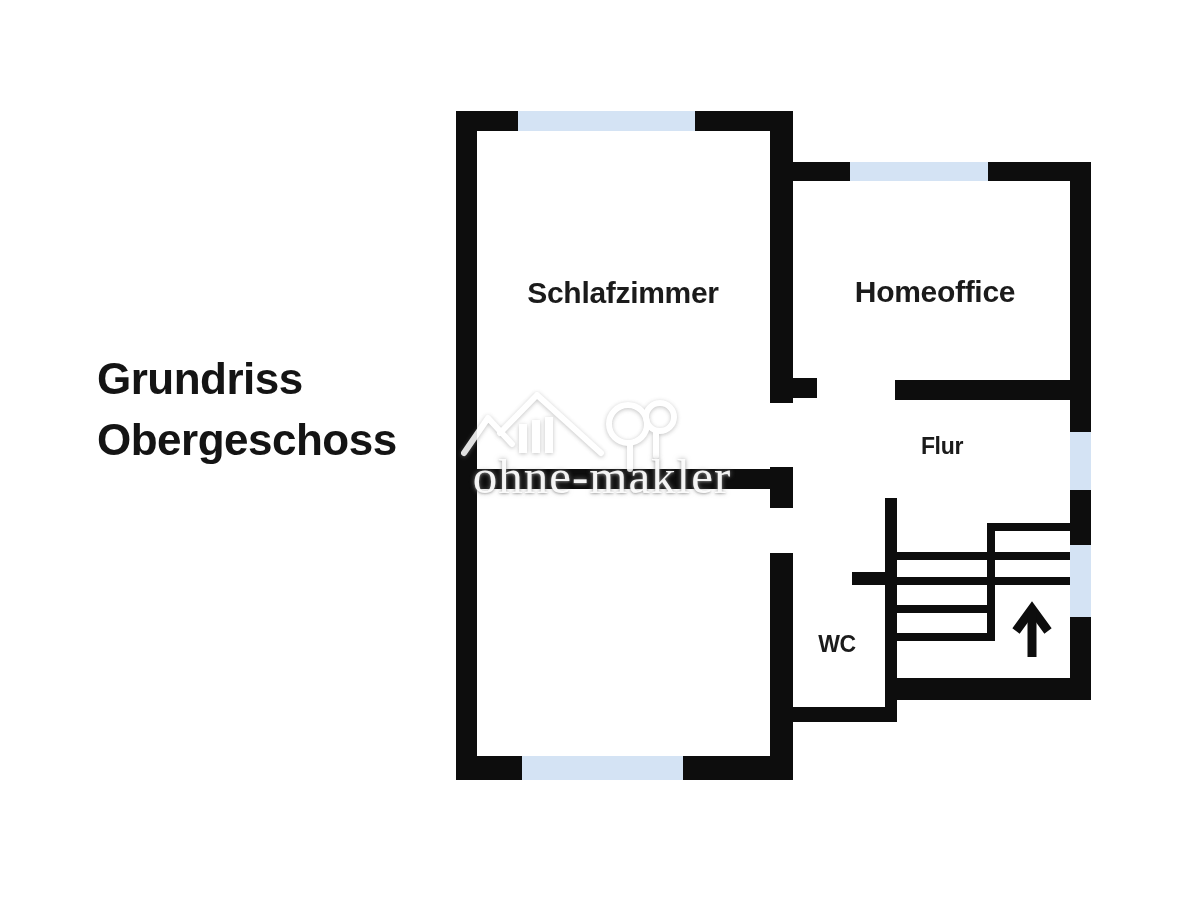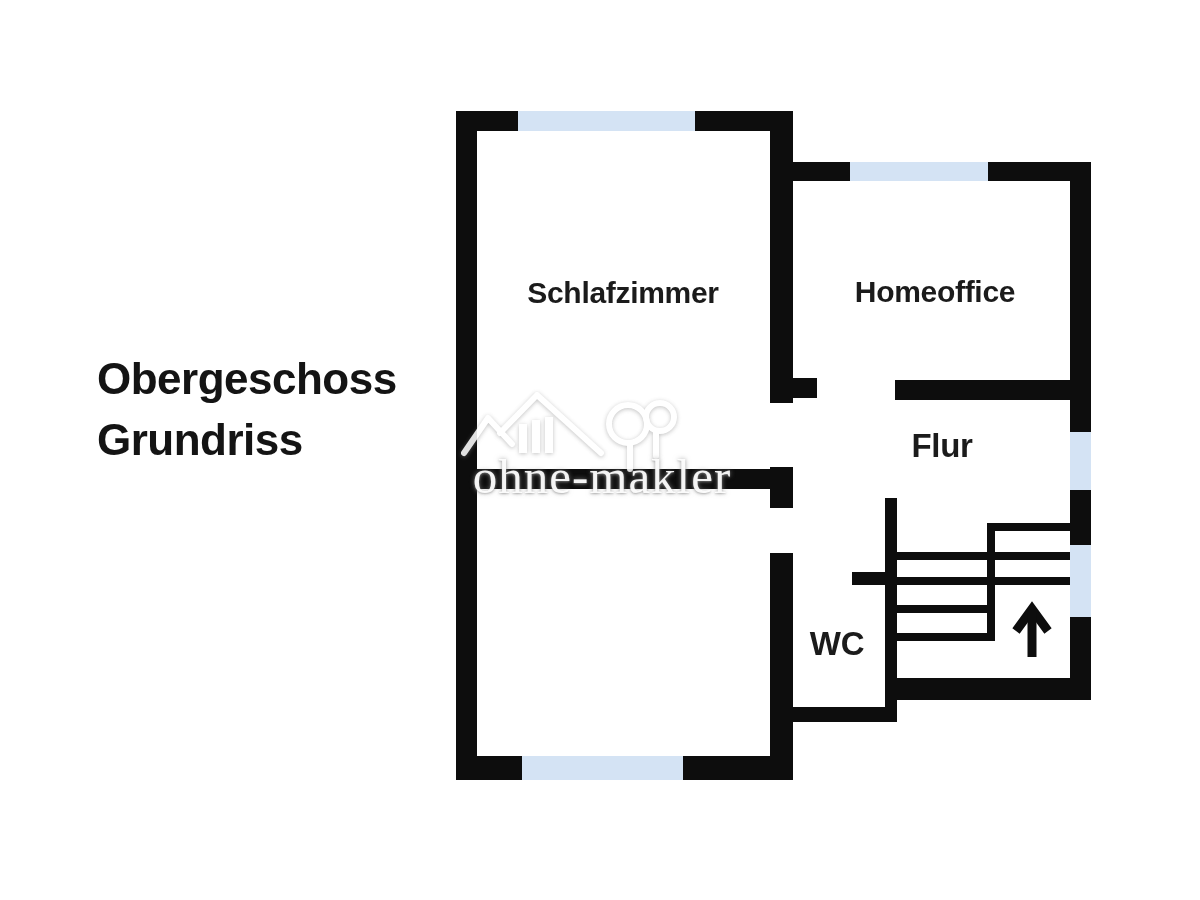--- a/index.html
+++ b/index.html
@@ -16,41 +16,41 @@
     position:absolute;left:97px;top:348px;
     font-size:44px;font-weight:bold;color:#141414;
     line-height:61px;letter-spacing:-0.5px;
   }
   .room-label{
     position:absolute;transform:translate(-50%,-50%);
     font-weight:bold;color:var(--label,#1b1b1b);letter-spacing:-0.3px;
     white-space:nowrap;
   }
   .fs30{font-size:30px;}
-  .fs25{font-size:33px;text-align:center;}
+  .fs25{font-size:23px;text-align:center;}
   
   .wm-text{
     position:absolute;left:602px;top:448px;transform:translateX(-50%);
     font-family:Liberation Serif, serif;font-size:49px;font-weight:normal;
     color:rgba(255,255,255,0.93);white-space:nowrap;letter-spacing:1px;
     text-shadow:0 0 5px rgba(150,150,150,0.75),0 1px 2px rgba(140,140,140,0.55);
     z-index:30;
   }
   .wm-logo{position:absolute;left:440px;top:380px;z-index:30;opacity:0.88;
     filter:drop-shadow(0 1px 2px rgba(130,130,130,0.55));}
   .arrow-svg{position:absolute;left:1006px;top:600px;}
 </style>
 </head>
 <body>
 
 <div class="stage">
 
   <div class="title">
+    <div>Grundriss</div>
     <div>Obergeschoss</div>
-    <div>Grundriss</div>
   </div>
 
   <div class="wall" style="left:456px;top:111px;width:337px;height:20px"></div>
   <div class="win" style="left:518px;top:111px;width:177px;height:20px"></div>
 
   <div class="wall" style="left:456px;top:111px;width:21px;height:669px"></div>
 
   <div class="wall" style="left:770px;top:111px;width:23px;height:292px"></div>
 
   <div class="wall" style="left:477px;top:469px;width:293px;height:20px"></div>

